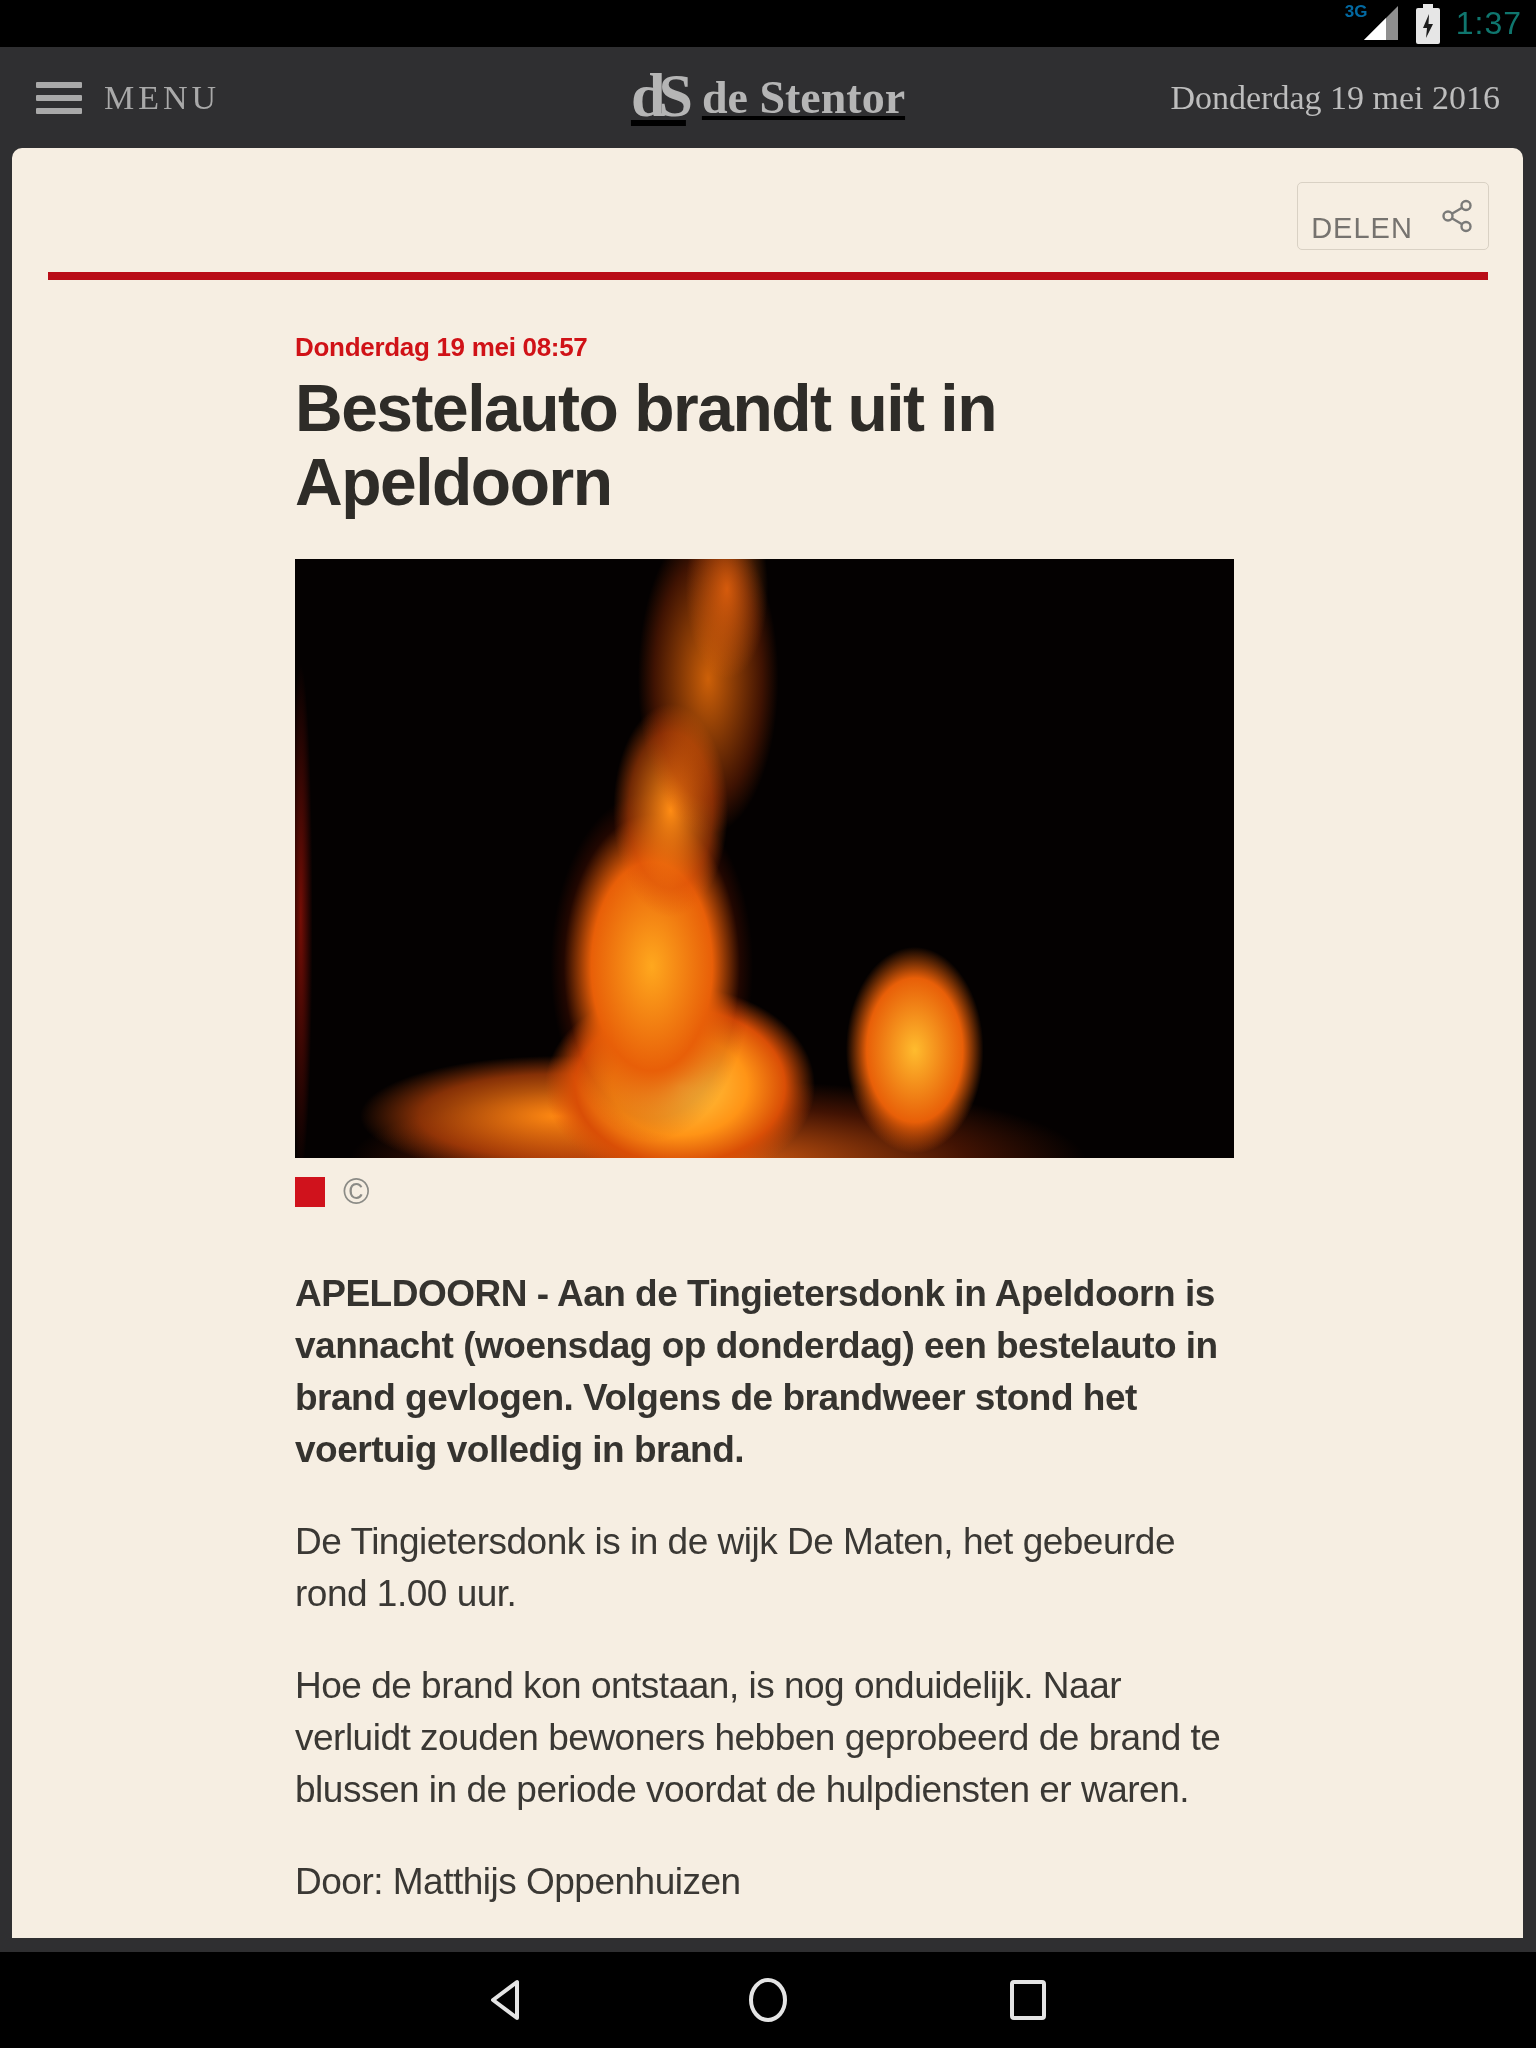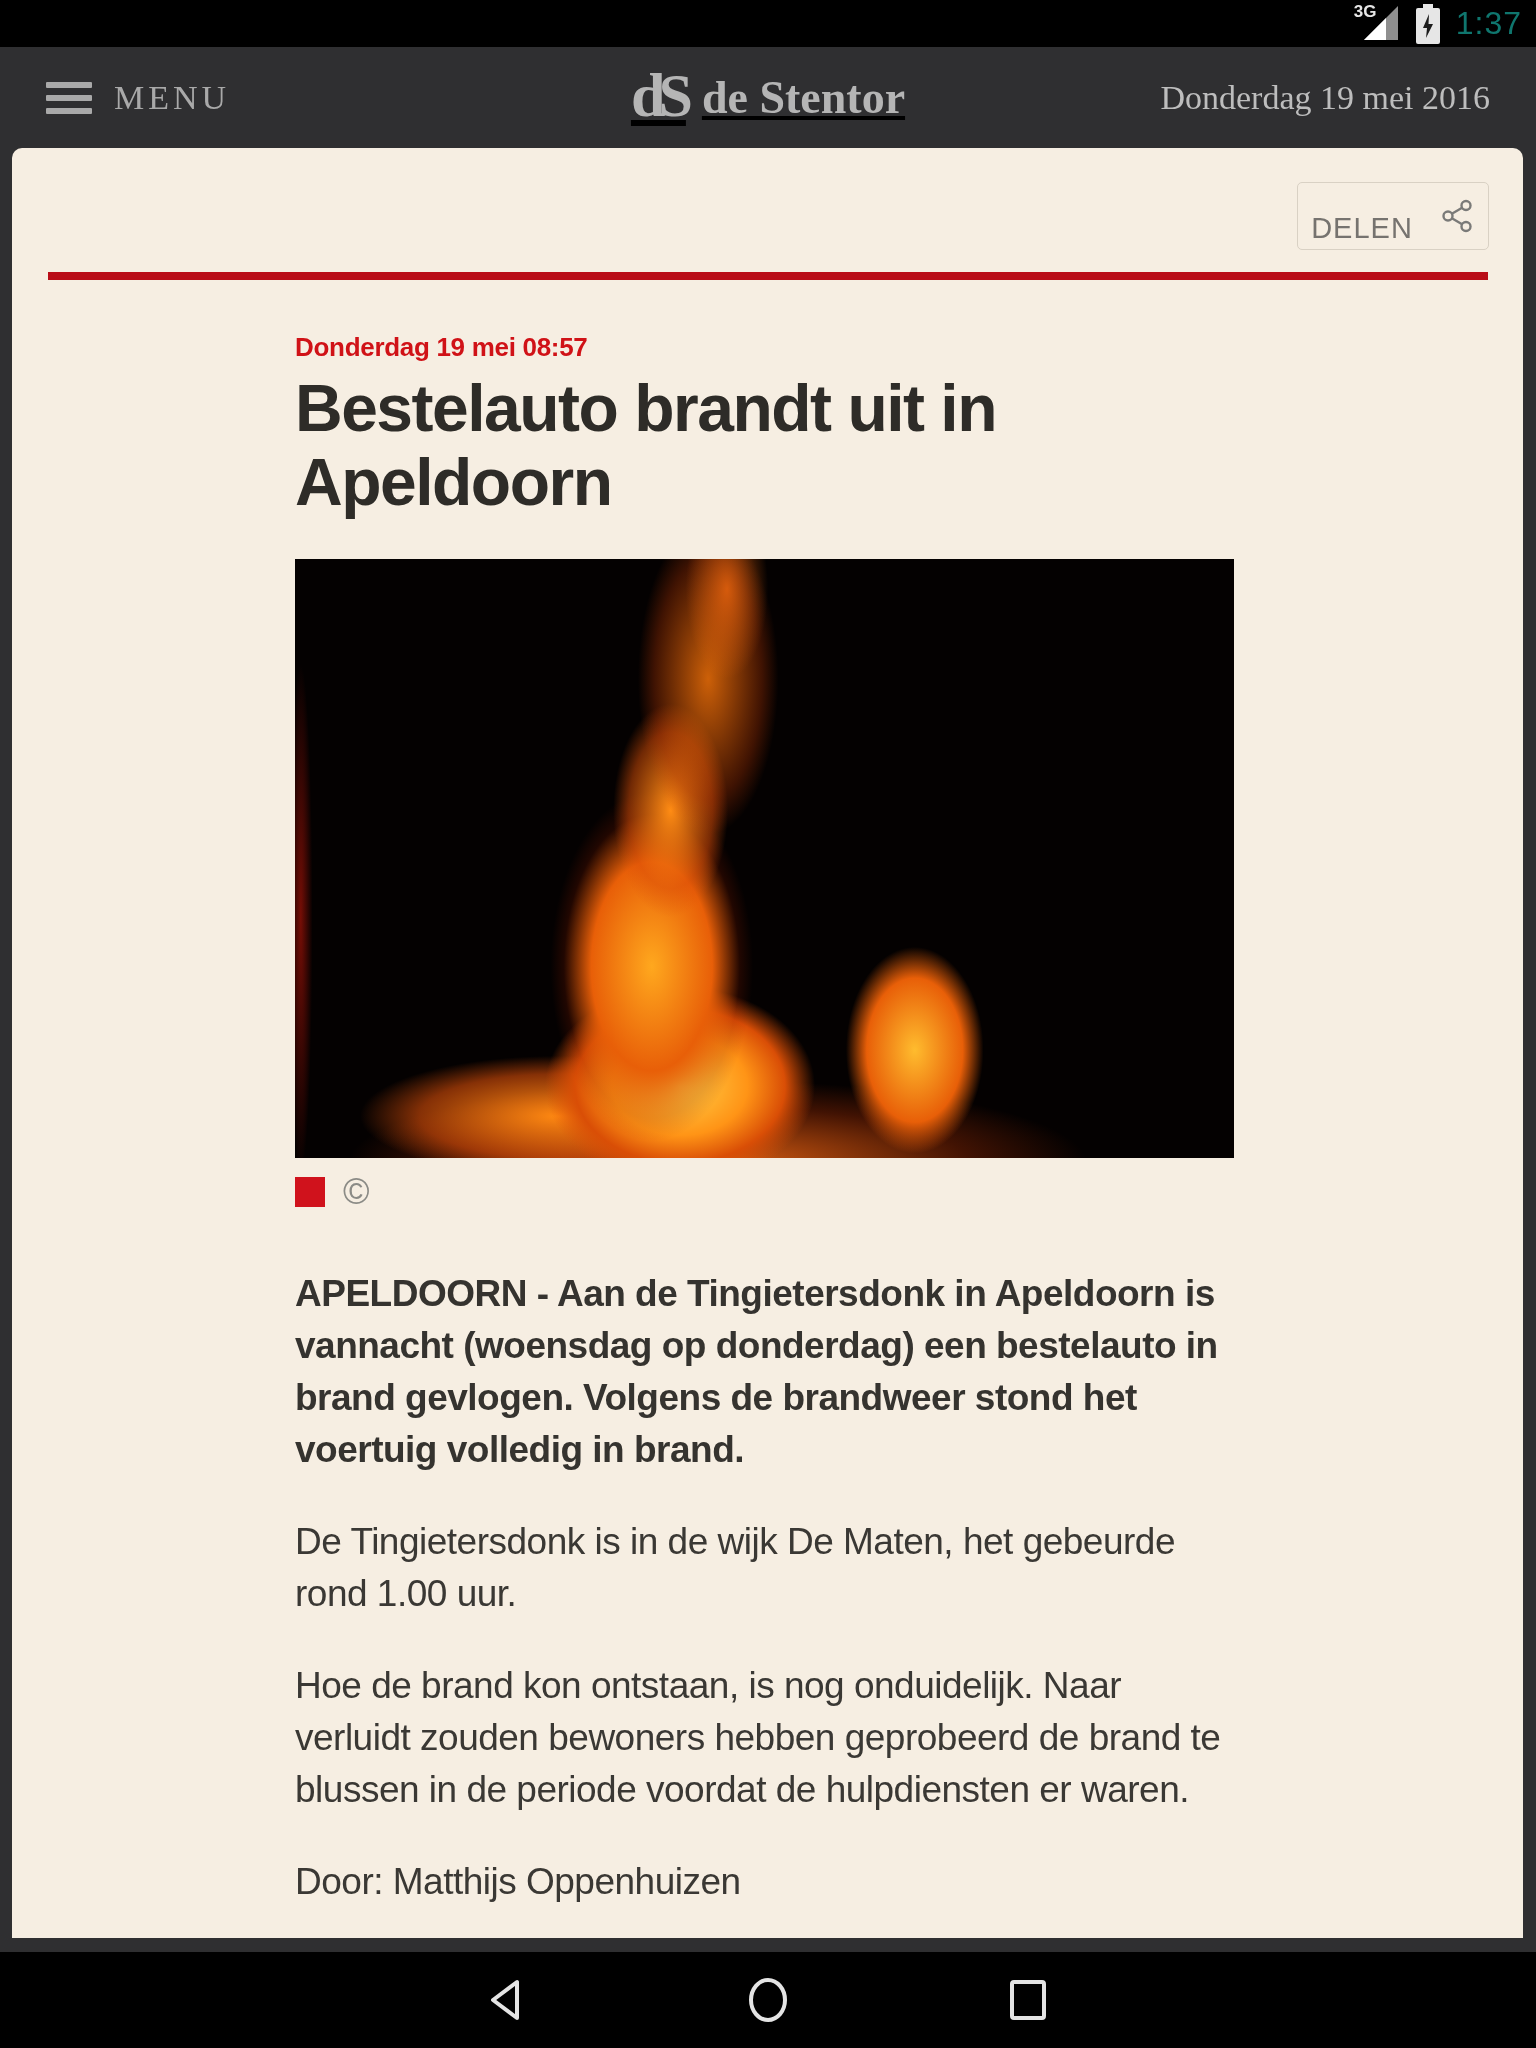--- a/index.html
+++ b/index.html
@@ -12,31 +12,31 @@
   }
   
   .status-bar{
     position:absolute;top:0;left:0;width:1536px;height:47px;
     background:#000;
     display:flex;align-items:center;justify-content:flex-end;
     gap:12px;padding-right:14px;box-sizing:border-box;
   }
   .signal-wrap{position:relative;width:58px;height:40px;}
   .net-label{
-    position:absolute;left:12px;top:-2px;
-    color:#e5e5e5;font-size:17px;font-weight:bold;
+    position:absolute;left:3px;top:-2px;
+    color:#0369a1;font-size:17px;font-weight:bold;
   }
   .signal-svg{position:absolute;right:0;bottom:2px;}
   .status-time{color:#0f766e;font-size:32px;font-weight:400;letter-spacing:1px;}
   
   .app-header{
     position:absolute;top:47px;left:0;width:1536px;height:101px;
     background:#2f2f31;
     display:flex;align-items:center;
-    box-sizing:border-box;padding:0 46px;
+    box-sizing:border-box;padding:0 36px;
   }
   .menu-button{
     display:flex;align-items:center;gap:22px;cursor:pointer;
     flex:0 0 auto;
   }
   .hamburger{display:flex;flex-direction:column;gap:7px;}
   .hamburger span{display:block;width:46px;height:6px;background:#a9a9a9;border-radius:1px;}
   .menu-label{
     font-family:"Liberation Serif",serif;
     color:#a9a9a9;font-size:34px;letter-spacing:4px;

